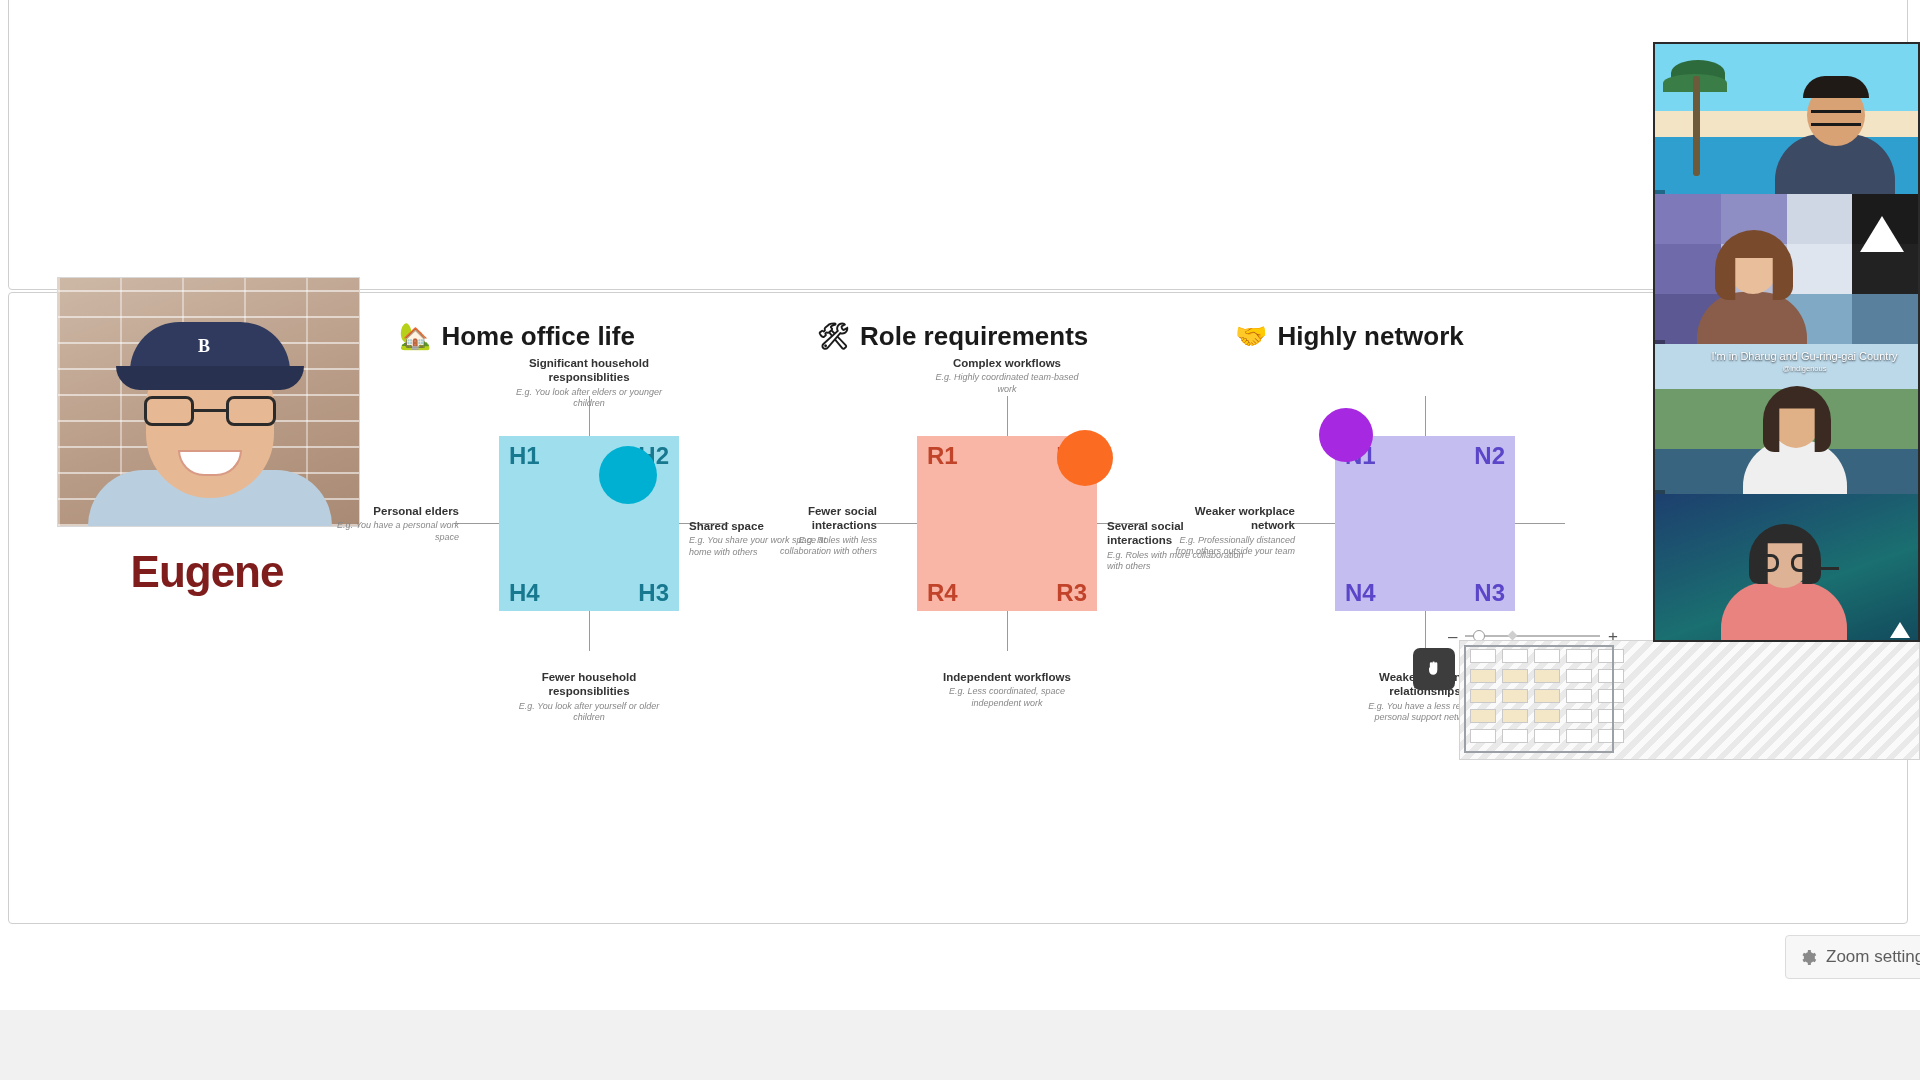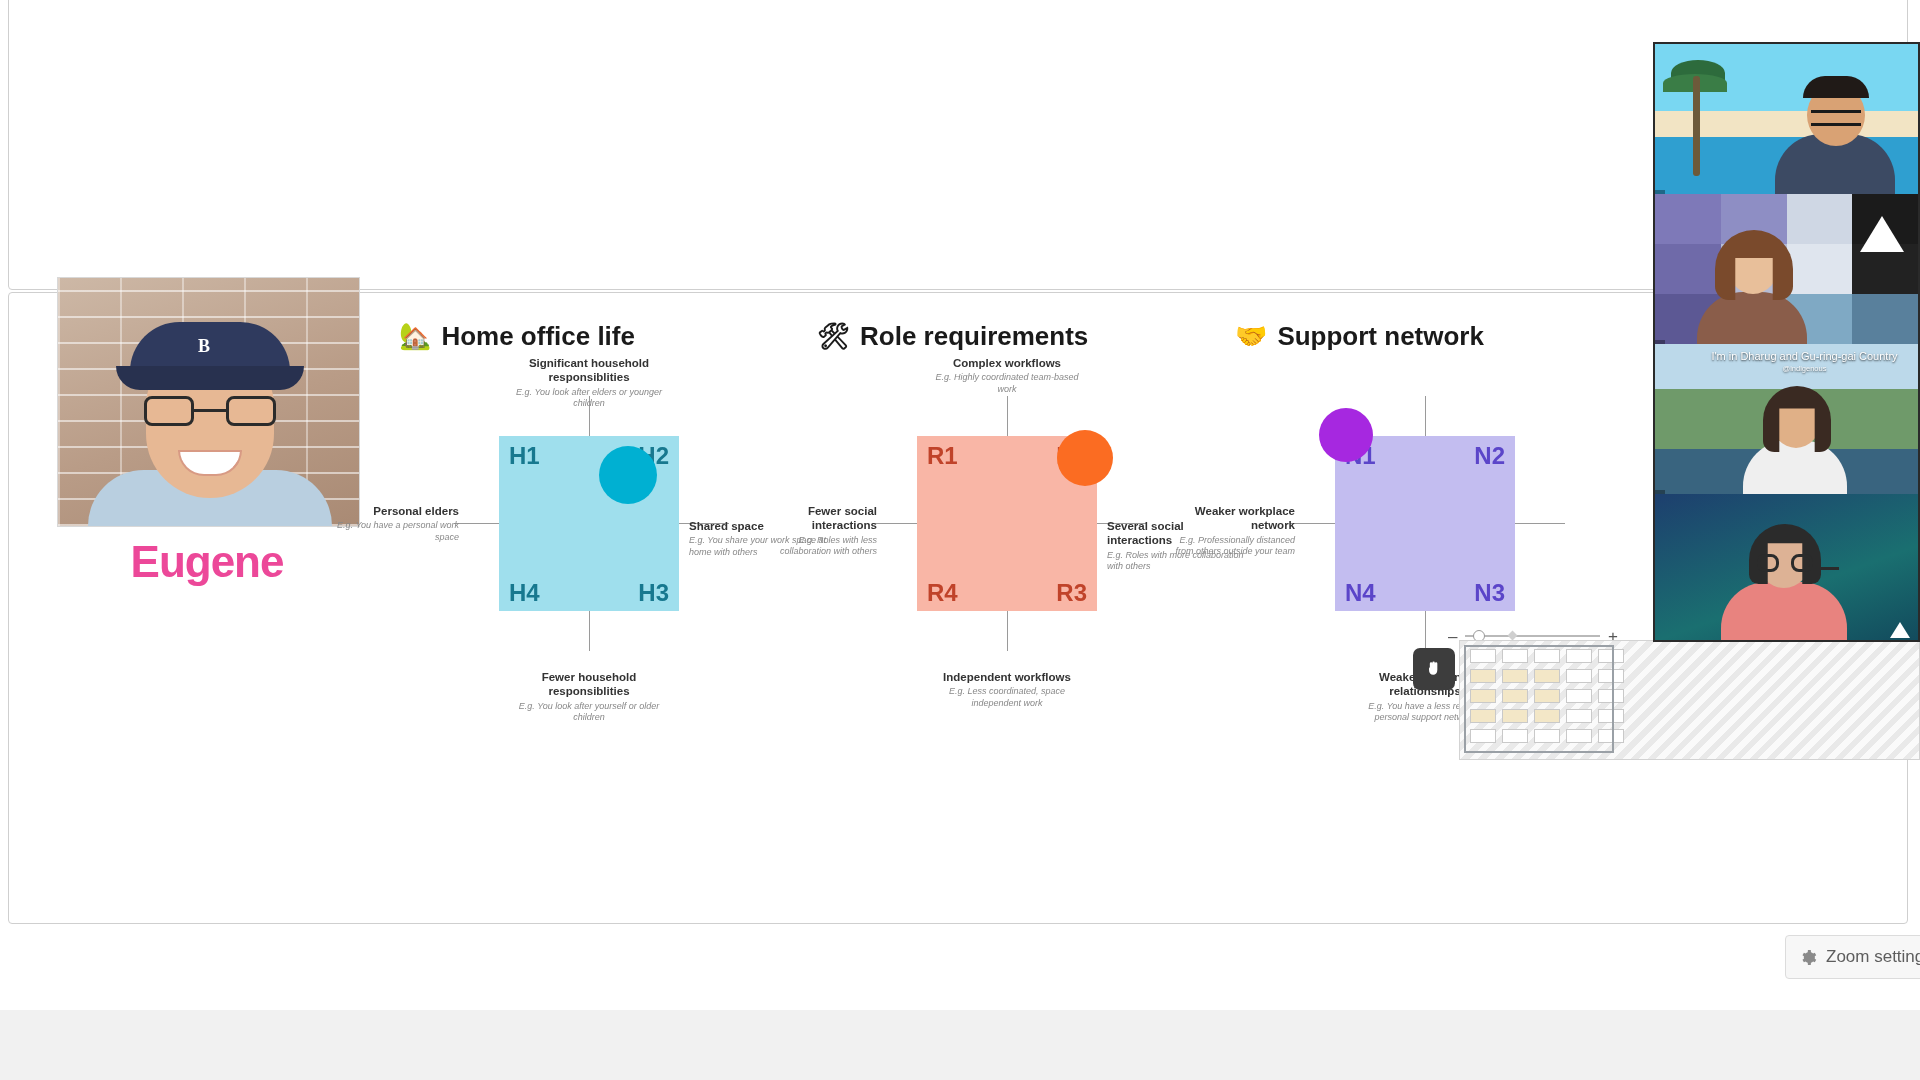--- a/index.html
+++ b/index.html
@@ -78,22 +78,22 @@
   }
   .mouth {
     position: absolute; left: 120px; top: 172px; width: 64px; height: 26px;
     background: #fff; border-radius: 0 0 40px 40px; border: 2px solid #d89a84;
   }
   .shirt {
     position: absolute; left: 30px; bottom: 0; width: 244px; height: 56px;
     background: #b9cfe0; border-radius: 60px 60px 0 0;
   }
   .person-name {
-    margin-top: 10px;
-    font-size: 44px; font-weight: bold; color: #ec4899; letter-spacing: -1px;
+    margin-top: 20px;
+    font-size: 44px; font-weight: bold; color: #7f1d1d; letter-spacing: -1px;
   }
   #row-eugene .person { top: -16px; }
 
   
   .quad {
     position: absolute;
     width: 430px;
   }
   .quad-title {
     font-size: 26px; font-weight: bold; color: #1a1a1a;
@@ -322,21 +322,21 @@
           <div class="cap-txt cap-right">
             <div class="t">Several social interactions</div>
             <div class="e">E.g. Roles with more collaboration with others</div>
           </div>
         </div>
       </div>
 
       <div class="quad" style="left:1226px; top:28px;">
         <div class="quad-title">
           <span class="quad-emoji">🤝</span>
-          <span>Support network</span>
+          <span>Highly network</span>
         </div>
         <div class="quad-body">
           <div class="axis-v"></div>
             <div class="axis-h"></div>
           <div class="quad-box purple">
             <span class="lbl q1">N1</span>
             <span class="lbl q2">N2</span>
             <span class="lbl q4">N4</span>
             <span class="lbl q3">N3</span>
             <div class="dot purple" style="left:-16px; top:-28px; width:54px; height:54px;"></div>

